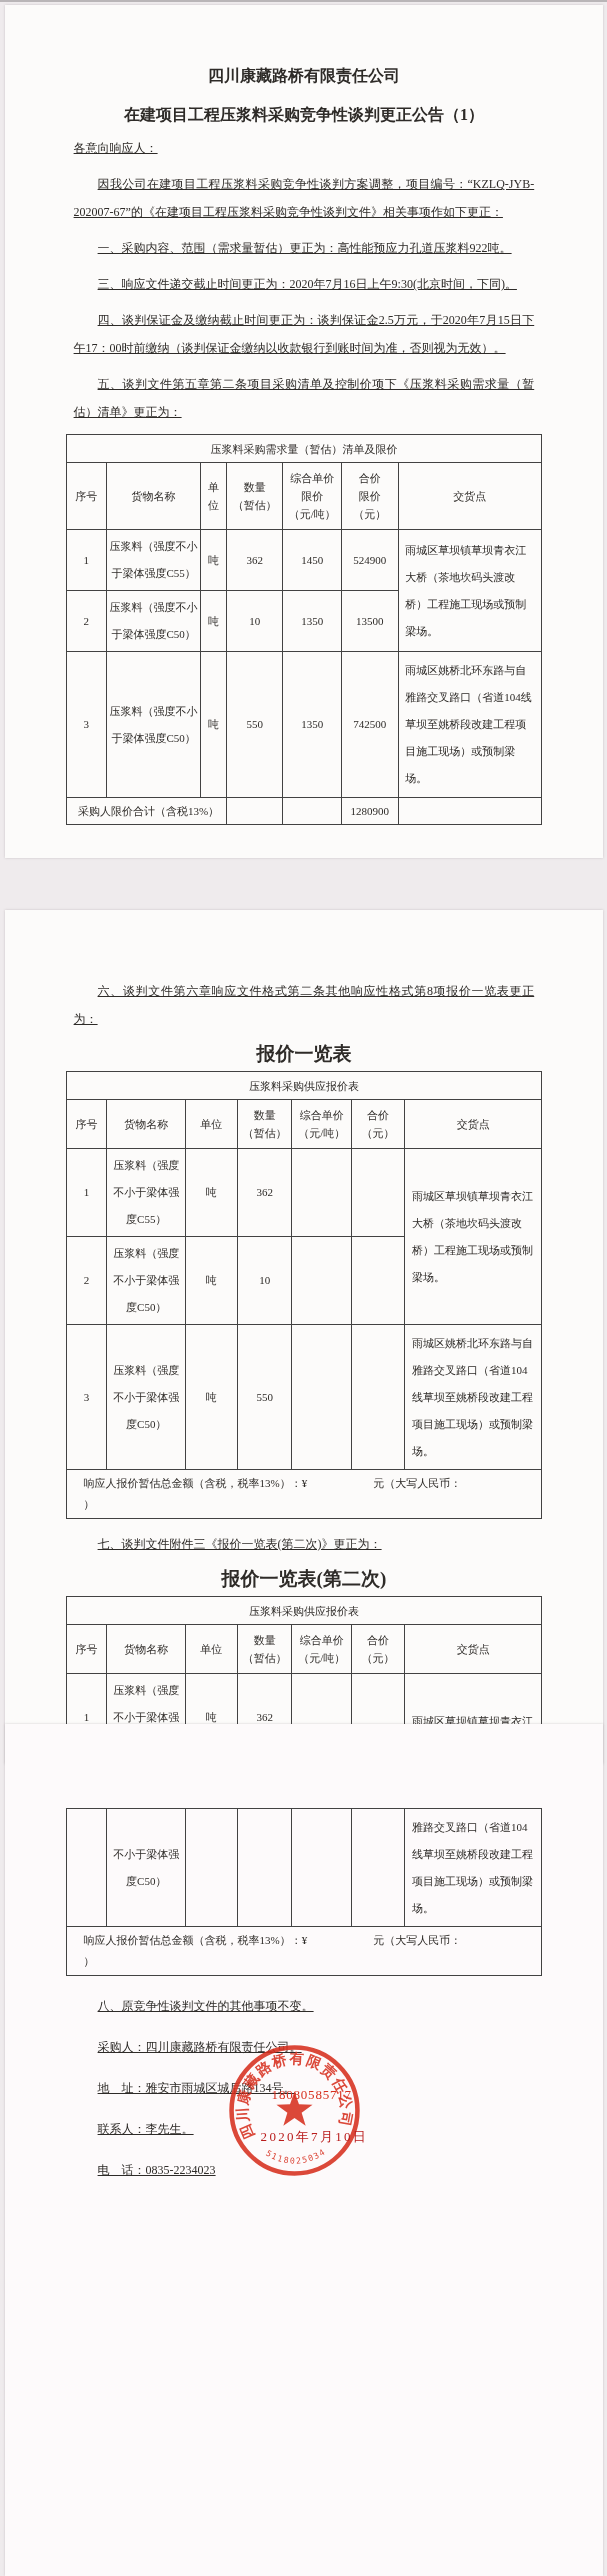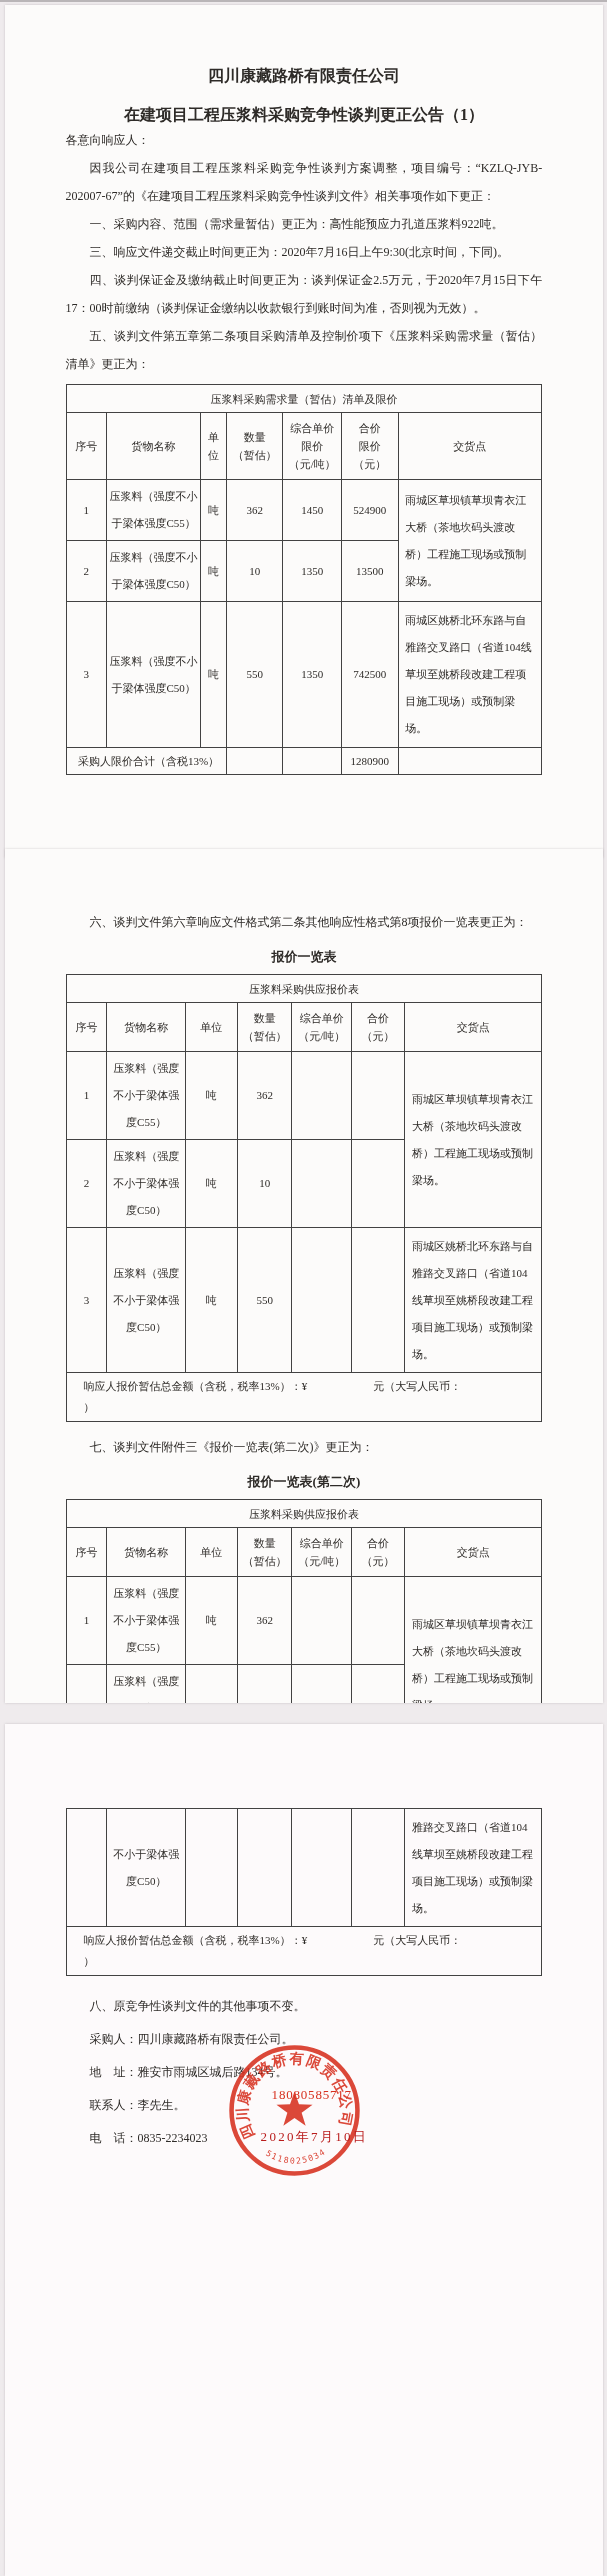--- a/index.html
+++ b/index.html
@@ -8,29 +8,29 @@
     background:#efebed;
     font-family:"Liberation Serif","DejaVu Serif",serif;
   }
   body::before{content:"";position:absolute;top:0;left:0;right:0;height:2.3px;background:#b9b5b7;}
   .paper{
     position:absolute;left:4.6px;right:3.8px;background:#fcfbfa;
     box-shadow:0 0 2.3px rgba(90,80,85,.25);
     overflow:hidden;color:#2e2b28;
   }
   #p1{top:4.6px;height:853px;}
-  #p2{top:849px;height:854px;}
+  #p2{top:910px;height:854px;}
   #p3{top:1724px;height:852px;background:#fdfafb;}
   .inner{padding:0 61px;}
   .doc-title1{margin:59px 0 0 0;font-size:16px;font-weight:bold;text-align:center;line-height:23px;}
   .doc-title2{margin:16.7px 0 0 0;font-size:16px;font-weight:bold;text-align:center;line-height:23px;}
-  p.line{font-size:12px;line-height:28px;margin:0;text-align:justify;}
+  p.line{font-size:12px;line-height:28px;margin:8px;text-align:justify;text-decoration:underline;}
   .mt{margin-top:7.6px;}
   .ind{text-indent:2em;}
-  .center-h{font-size:13px;font-weight:bold;text-align:center;line-height:23px;margin:9px 0 3px 0;}
+  .center-h{font-size:19px;font-weight:bold;text-align:center;line-height:23px;margin:9px 0 3px 0;}
   .tbl{width:100%;border-collapse:collapse;table-layout:fixed;margin-top:6px;}
   .tbl td{border:0.8px solid #424242;font-size:11px;text-align:center;vertical-align:middle;padding:3px 2.3px;line-height:20px;word-break:break-all;}
   .tbl td.ttl{line-height:18px;padding:4.6px 2.3px;}
   .tbl tr.hdr td{line-height:18px;padding:6px 1.5px;}
   .tbl tr.sp td{line-height:27px;}
   .tbl td.addr{text-align:left;padding:4.6px 6.8px;line-height:27px;}
   .tbl td.flabel{text-align:center;padding-left:6.8px;line-height:20px;}
   .tbl td.foot7{text-align:left;padding-left:17px;line-height:21px;}
   .pre{white-space:pre-line;}
   .sig p.line{line-height:33px;}

